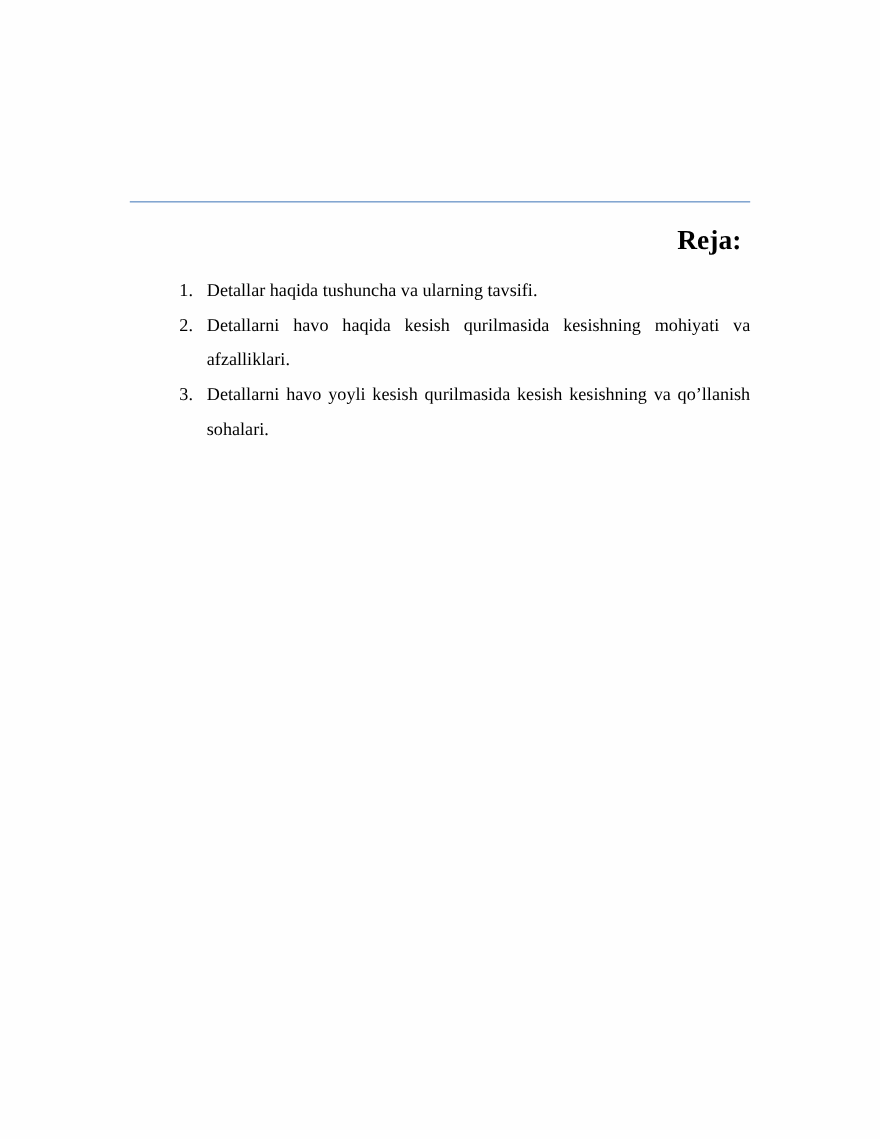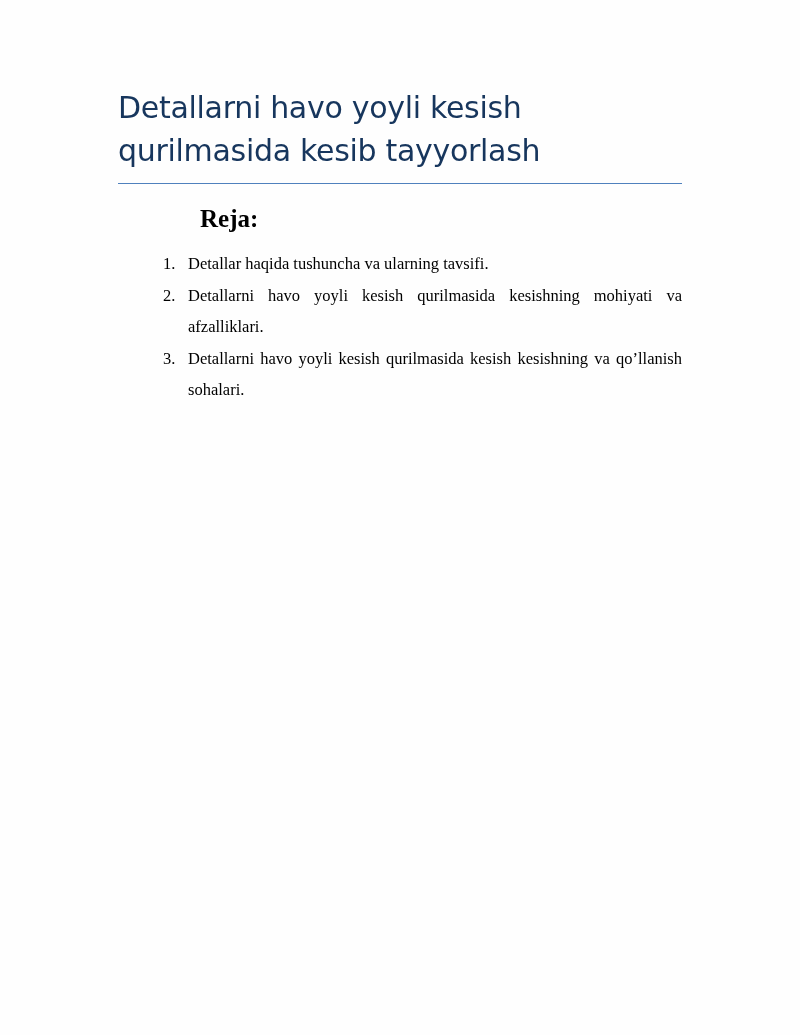--- a/index.html
+++ b/index.html
@@ -36,25 +36,25 @@
     .title-rule {
       position: absolute;
       left: 118px;
       top: 183px;
       width: 564px;
       height: 0;
       border-top: 1.5px solid #4f81bd;
     }
     .plan-heading {
       position: absolute;
-      left: 200px;
+      left: 180px;
       top: 203px;
       width: 494px;
       margin: 0;
-      text-align: left;
+      text-align: right;
       font-family: "Liberation Serif", "DejaVu Serif", serif;
       font-weight: bold;
       font-size: 25px;
       line-height: 32px;
       color: #000000;
     }
     .plan-list {
       position: absolute;
       left: 163px;
       top: 248px;
@@ -78,32 +78,31 @@
     .item-text {
       flex: 1 1 auto;
       text-align: justify;
       text-align-last: left;
     }
   </style>
 </head>
 <body>
 
 <div class="page">
-  <h1 class="doc-title">Detallarni havo yoyli kesish qurilmasida kesib tayyorlash</h1>
   <div class="title-rule"></div>
 
   <h2 class="plan-heading">Reja:</h2>
 
   <ol class="plan-list">
     <li class="plan-item">
       <span class="item-num">1.</span>
       <span class="item-text">Detallar haqida tushuncha va ularning tavsifi.</span>
     </li>
     <li class="plan-item">
       <span class="item-num">2.</span>
-      <span class="item-text">Detallarni havo yoyli kesish qurilmasida kesishning mohiyati va afzalliklari.</span>
+      <span class="item-text">Detallarni havo haqida kesish qurilmasida kesishning mohiyati va afzalliklari.</span>
     </li>
     <li class="plan-item">
       <span class="item-num">3.</span>
       <span class="item-text">Detallarni havo yoyli kesish qurilmasida kesish kesishning va qo’llanish sohalari.</span>
     </li>
   </ol>
 </div>
 
 </body></html>

